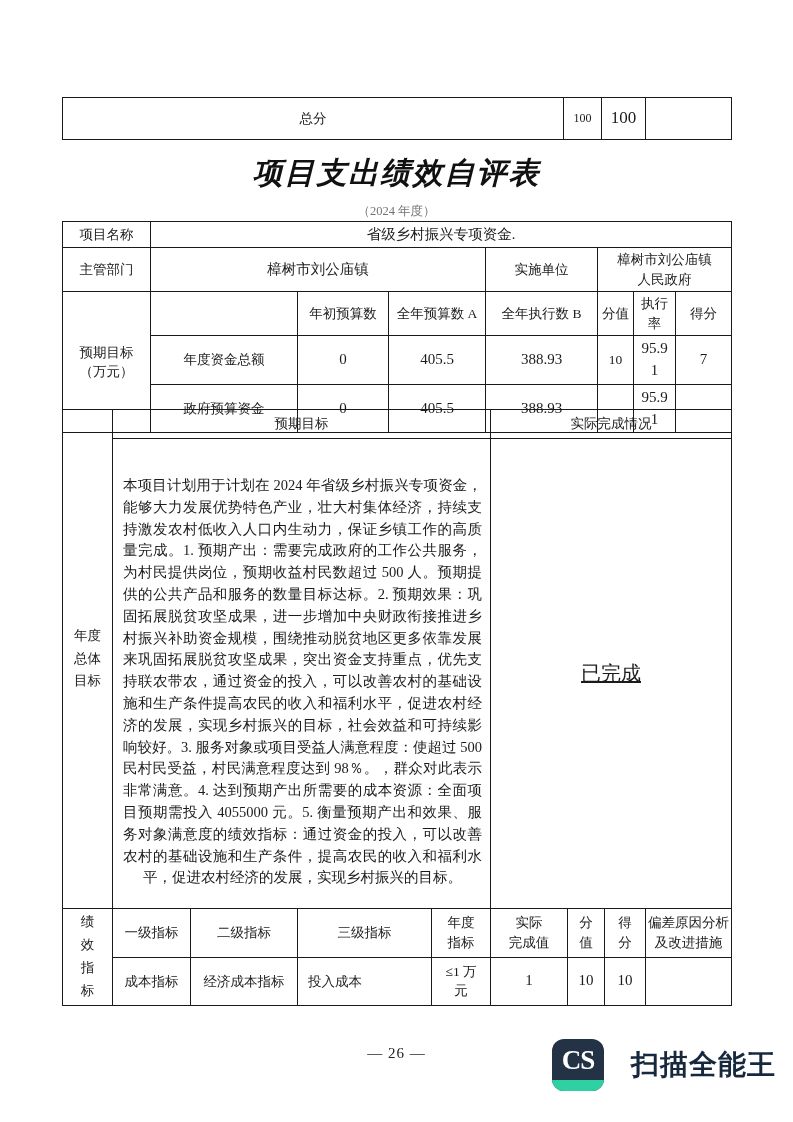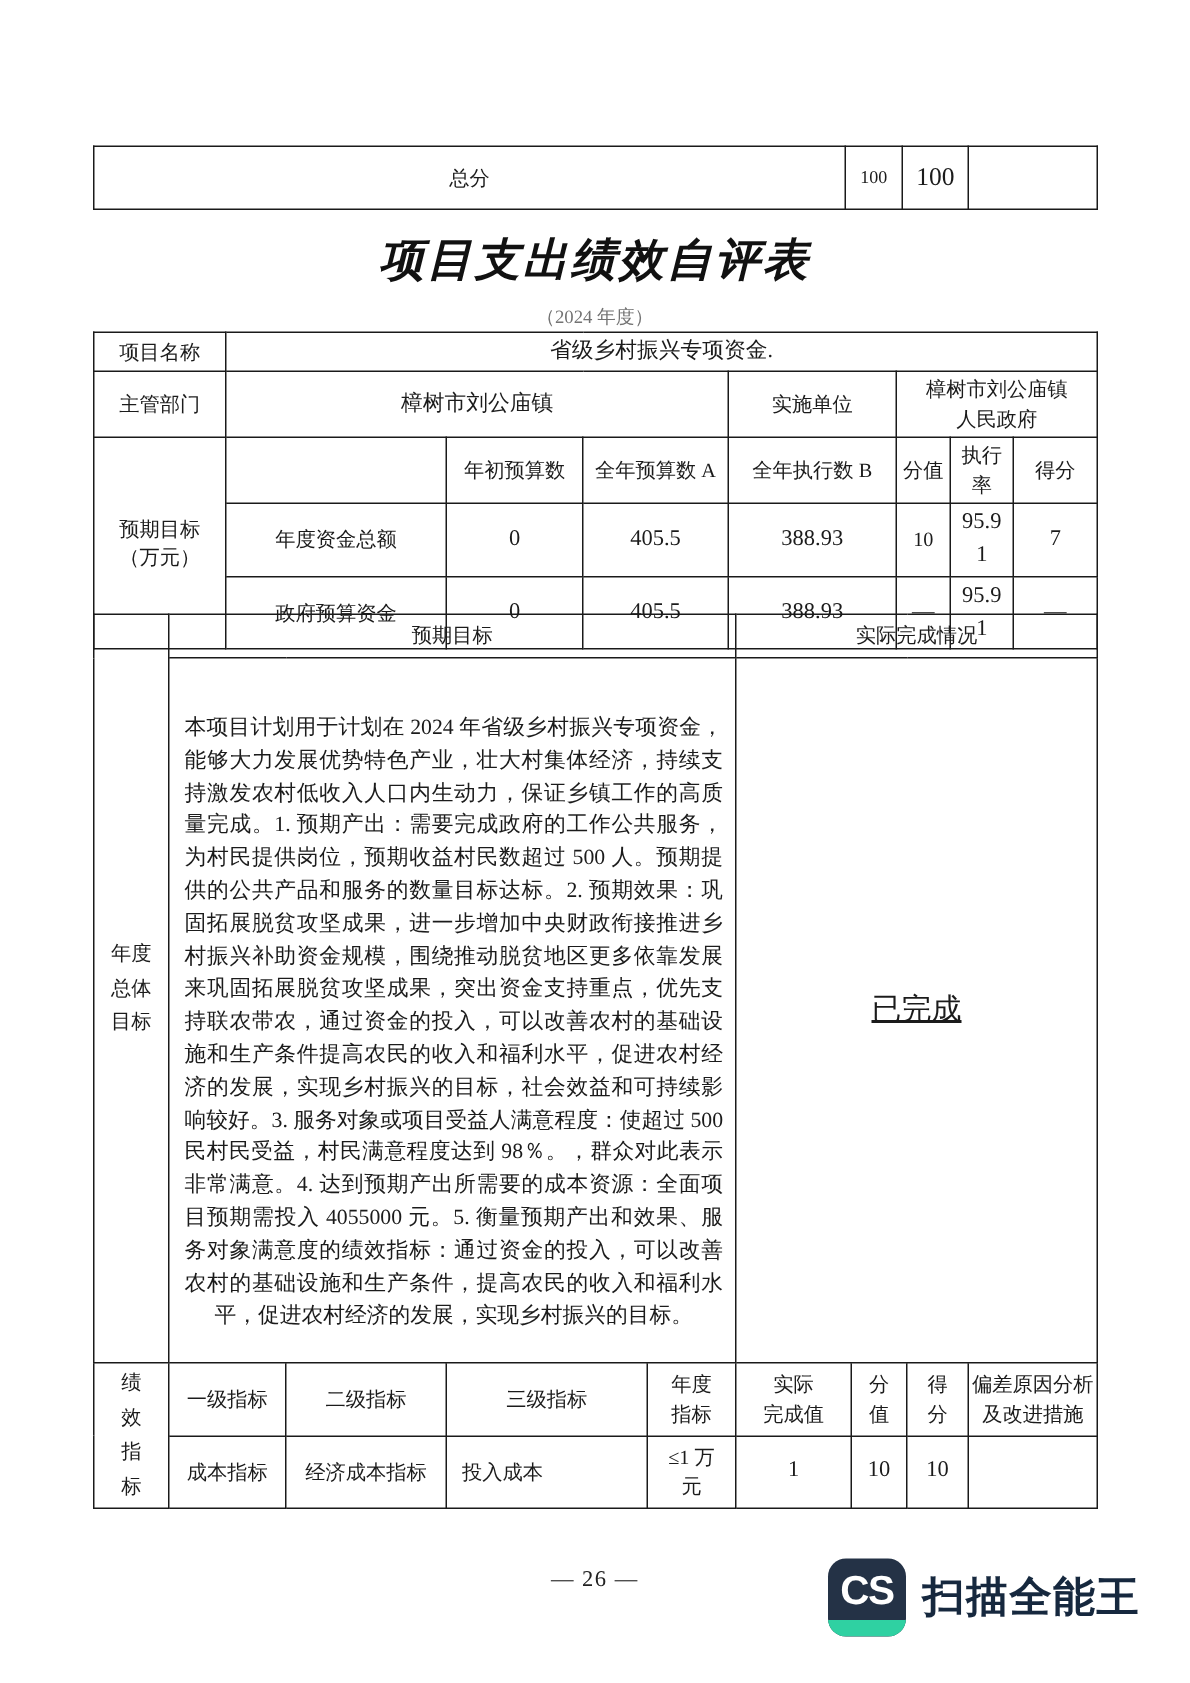--- a/index.html
+++ b/index.html
@@ -49,27 +49,27 @@
     position:absolute;top:1045px;left:0;width:100%;text-align:center;
     font-size:15px;letter-spacing:1px;color:#222;
   }
   .cam-logo{position:absolute;left:552px;top:1039px;display:flex;align-items:center;gap:11px;}
   .cs-badge{
     position:relative;width:52px;height:52px;border-radius:12px;overflow:hidden;
     background:#243246;flex:0 0 auto;
   }
   .cs-badge .cs-text{
     position:absolute;top:0;left:0;width:100%;height:41px;line-height:43px;
-    text-align:center;color:#ffffff;font-family:Liberation Sans, sans-serif;
+    text-align:center;color:#ffffff;font-family:Liberation Serif, serif;
     font-weight:700;font-size:27px;letter-spacing:-1px;
   }
   .cs-badge .cs-teal{position:absolute;bottom:0;left:0;width:100%;height:11px;background:#2fd1a2;}
   .cam-name{
     font-family:"Liberation Sans","DejaVu Sans",sans-serif;
-    font-weight:600;font-size:28px;color:#16283e;letter-spacing:1px;white-space:nowrap;
+    font-weight:600;font-size:28px;color:#16283e;letter-spacing:1px;white-space:nowrap;margin-left:16px;
   }
 </style>
 </head>
 <body>
 
 <table id="tableA">
   <colgroup>
       <col style="width:501px">
       <col style="width:38px">
       <col style="width:44px">

